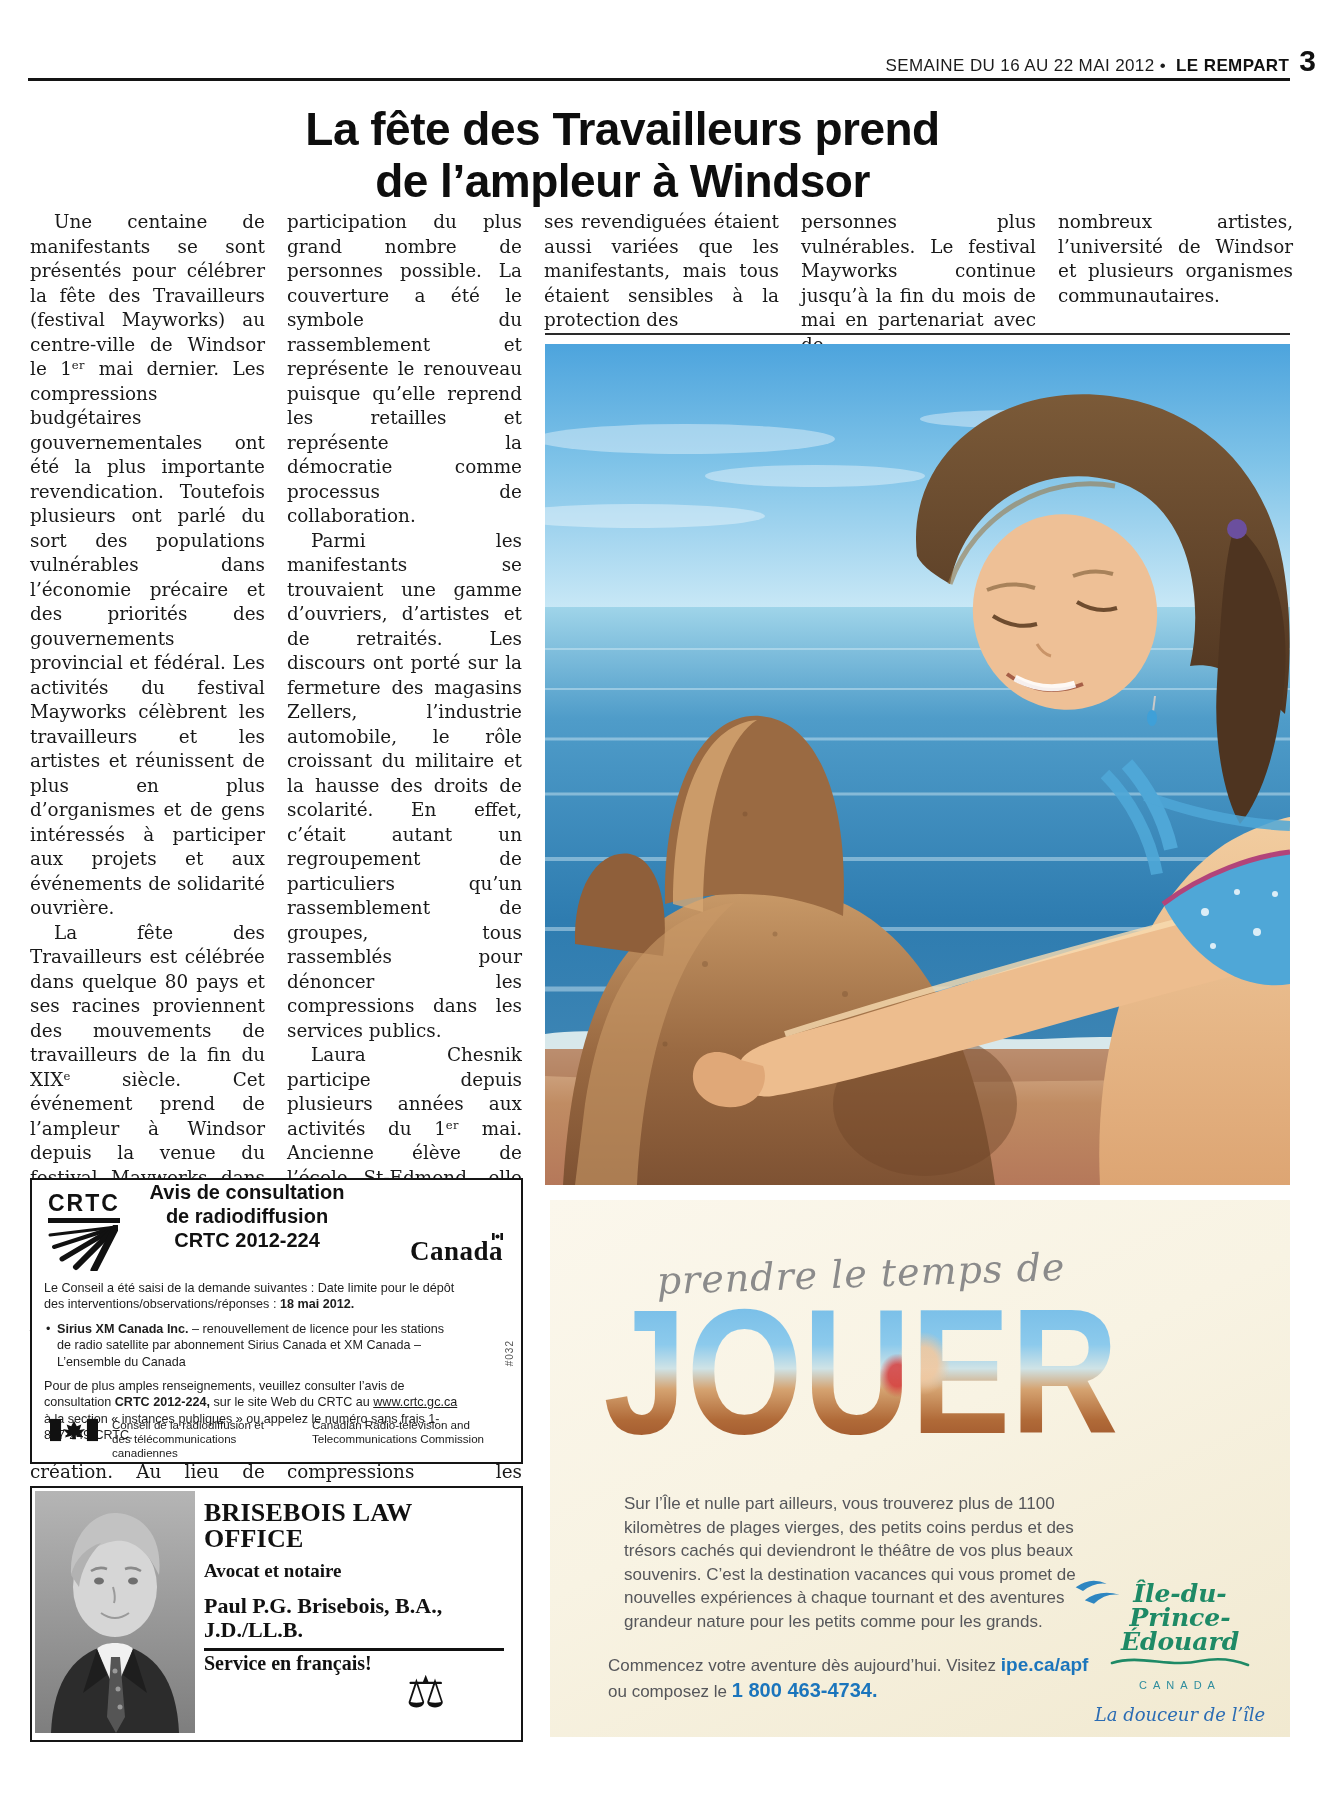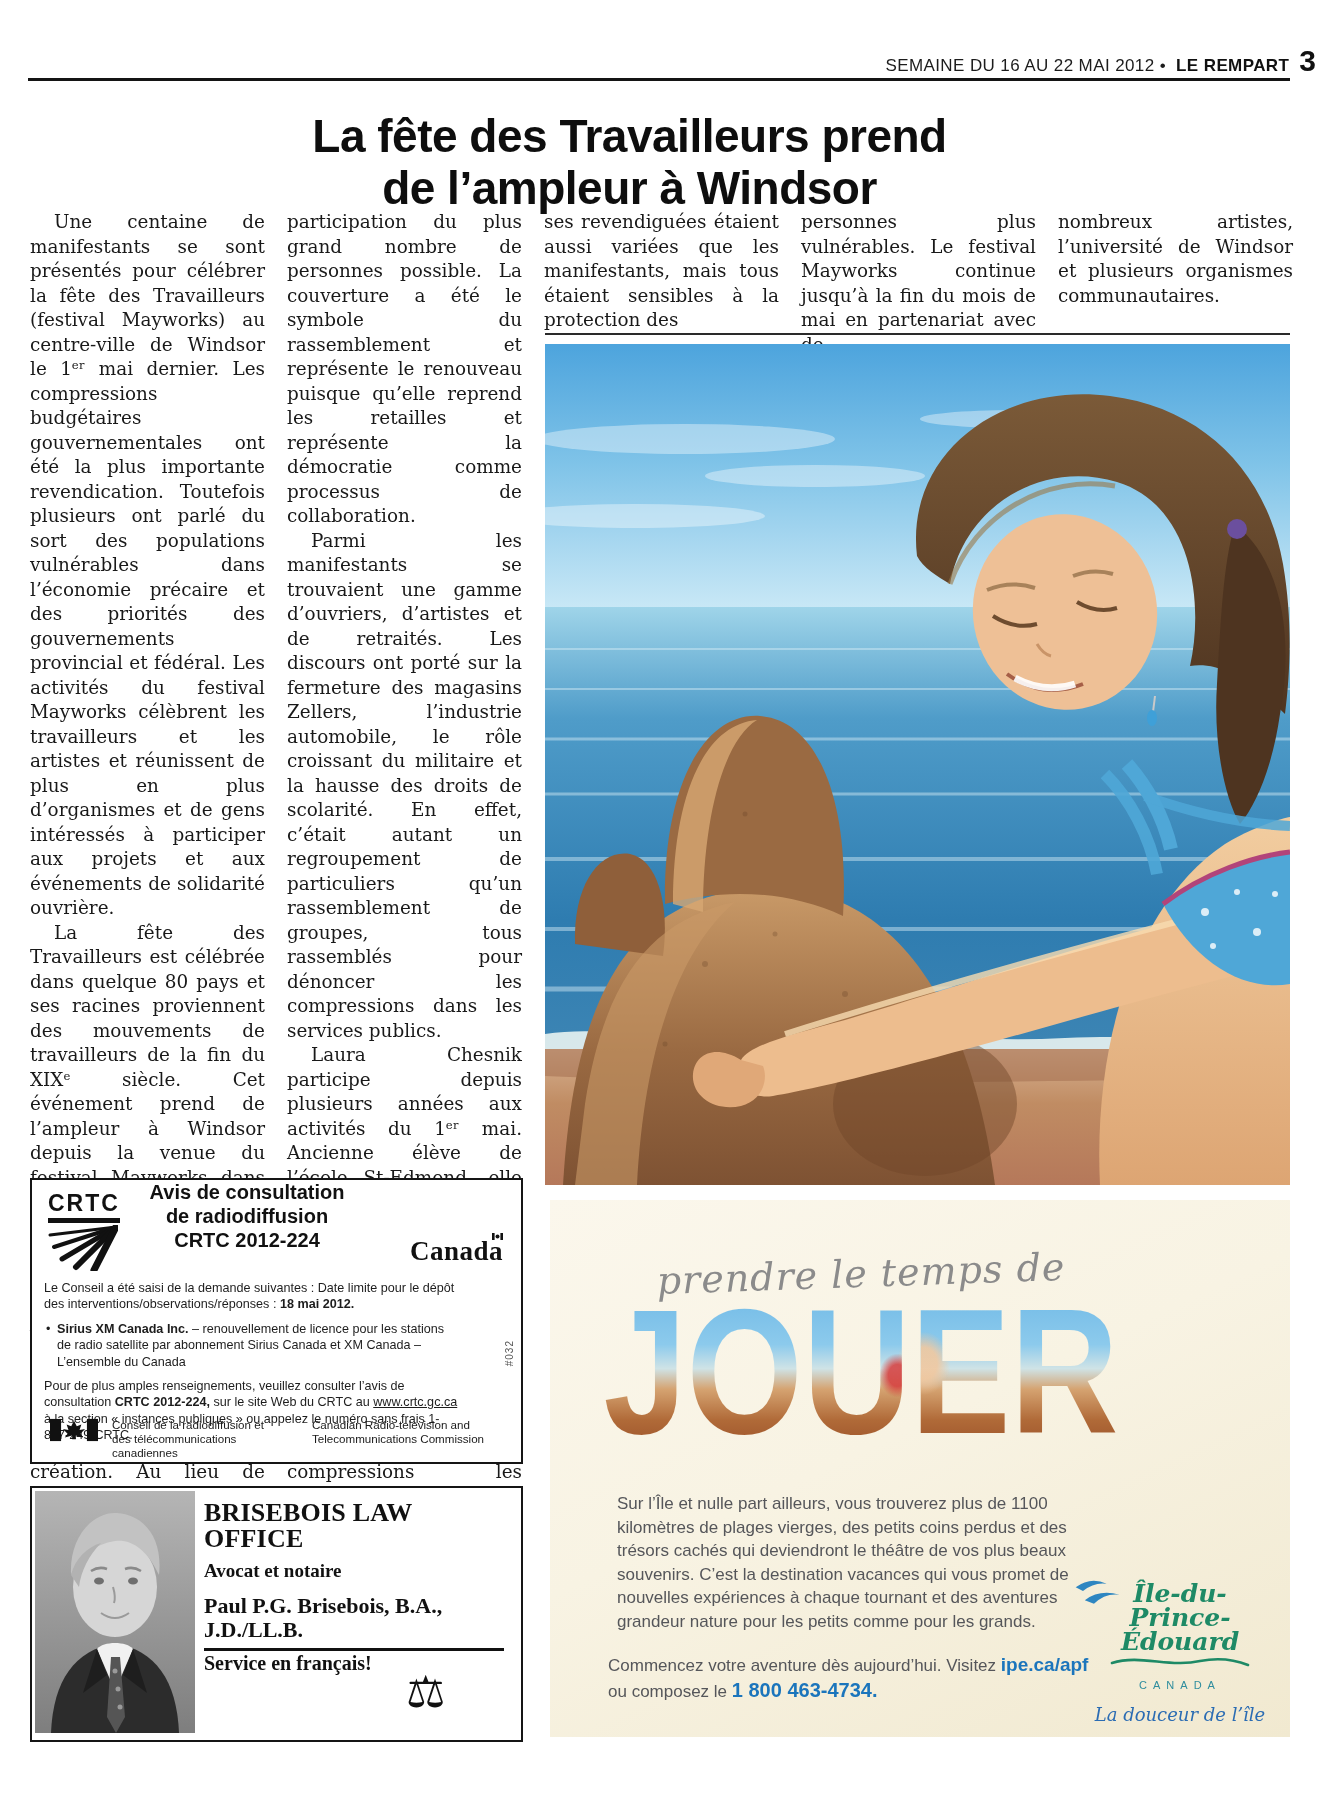--- a/index.html
+++ b/index.html
@@ -68,21 +68,21 @@
        font-family:"DejaVu Serif",serif;font-style:italic;font-size:38px;color:#8b8b8b;
        transform:rotate(-2deg);letter-spacing:1px;}
   .ipe-jouer{position:absolute;top:86px;left:0;width:622px;text-align:center;
        font-size:178px;line-height:172px;font-weight:bold;letter-spacing:0px;
        transform:scaleX(.84);transform-origin:50% 0;
        background:
          radial-gradient(circle at 57% 52%, rgba(214,60,60,.85) 0 3%, rgba(214,60,60,0) 6%),
          radial-gradient(circle at 62% 45%, rgba(240,200,160,.9) 0 4%, rgba(240,200,160,0) 8%),
          linear-gradient(to bottom,#6fb9e6 0%,#8ccaec 34%,#cfe3e6 48%,#d5a371 60%,#b06a38 78%,#964c26 100%);
        -webkit-background-clip:text;background-clip:text;color:transparent;}
-  .ipe-body{position:absolute;left:67px;top:292px;width:478px;
+  .ipe-body{position:absolute;left:74px;top:292px;width:478px;
        font-size:17px;line-height:23.5px;color:#55565a;}
   .ipe-tagline{font-style:italic;}
   .ipe-cta{position:absolute;left:58px;top:452px;width:500px;font-size:17px;line-height:25px;color:#55565a;}
   .ipe-blue{font-weight:bold;font-size:19px;}
   .ipe-logo{position:absolute;left:536px;top:382px;width:188px;text-align:center;}
   .ipe-logo-line{font-family:"DejaVu Serif",serif;font-style:italic;font-weight:bold;
        font-size:25px;line-height:24px;}
   .ipe-logo-waves{position:absolute;left:-14px;top:-8px;width:64px;height:34px;}
   .ipe-logo-wave-under{width:140px;height:12px;margin:2px auto 0;}
   .ipe-country{font-size:11px;letter-spacing:6px;margin-top:7px;}
@@ -93,21 +93,21 @@
 
 <div class="page">
 
   <div class="masthead">
     <span class="issue-info">SEMAINE DU 16 AU 22 MAI 2012 •</span>
     <span class="paper-name">LE REMPART</span>
     <span class="page-number">3</span>
   </div>
   <div class="masthead-rule"></div>
 
-  <h1 class="article-title" style="margin:12px;">
+  <h1 class="article-title" style="margin:5px;">
     <span>La fête des Travailleurs prend</span><br>
     <span>de l’ampleur à Windsor</span>
   </h1>
 
   <div class="serif-col col1">
     <p class="indent">Une centaine de manifestants se sont présentés pour célébrer la fête des Travailleurs (festival Mayworks) au centre-ville de Windsor le 1ᵉʳ mai dernier. Les compressions budgétaires gouvernementales ont été la plus importante revendication. Toutefois plusieurs ont parlé du sort des populations vulnérables dans l’économie précaire et des priorités des gouvernements provincial et fédéral. Les activités du festival Mayworks célèbrent les travailleurs et les artistes et réunissent de plus en plus d’organismes et de gens intéressés à participer aux projets et aux événements de solidarité ouvrière.</p>
     <p class="indent">La fête des Travailleurs est célébrée dans quelque 80 pays et ses racines proviennent des mouvements de travailleurs de la fin du XIXᵉ siècle. Cet événement prend de l’ampleur à Windsor depuis la venue du festival Mayworks dans la ville il y a trois ans. Une courtepointe sur le thème de la paix a été créée pour l’occasion par le centre artistique Artcite. Selon Deborah Dunlop, présidente du projet pour le festival Mayworks, 16 élèves de l’école Georges-P.-Vanier ont participé à sa création. Au lieu de prendre quelques semaines pour la fabriquer seule, Mme Dunlop explique qu’ils ont commencé au mois de janvier pour permettre la</p>
   </div>
   <div class="serif-col col2">
     <p>participation du plus grand nombre de personnes possible. La couverture a été le symbole du rassemblement et représente le renouveau puisque qu’elle reprend les retailles et représente la démocratie comme processus de collaboration.</p>

